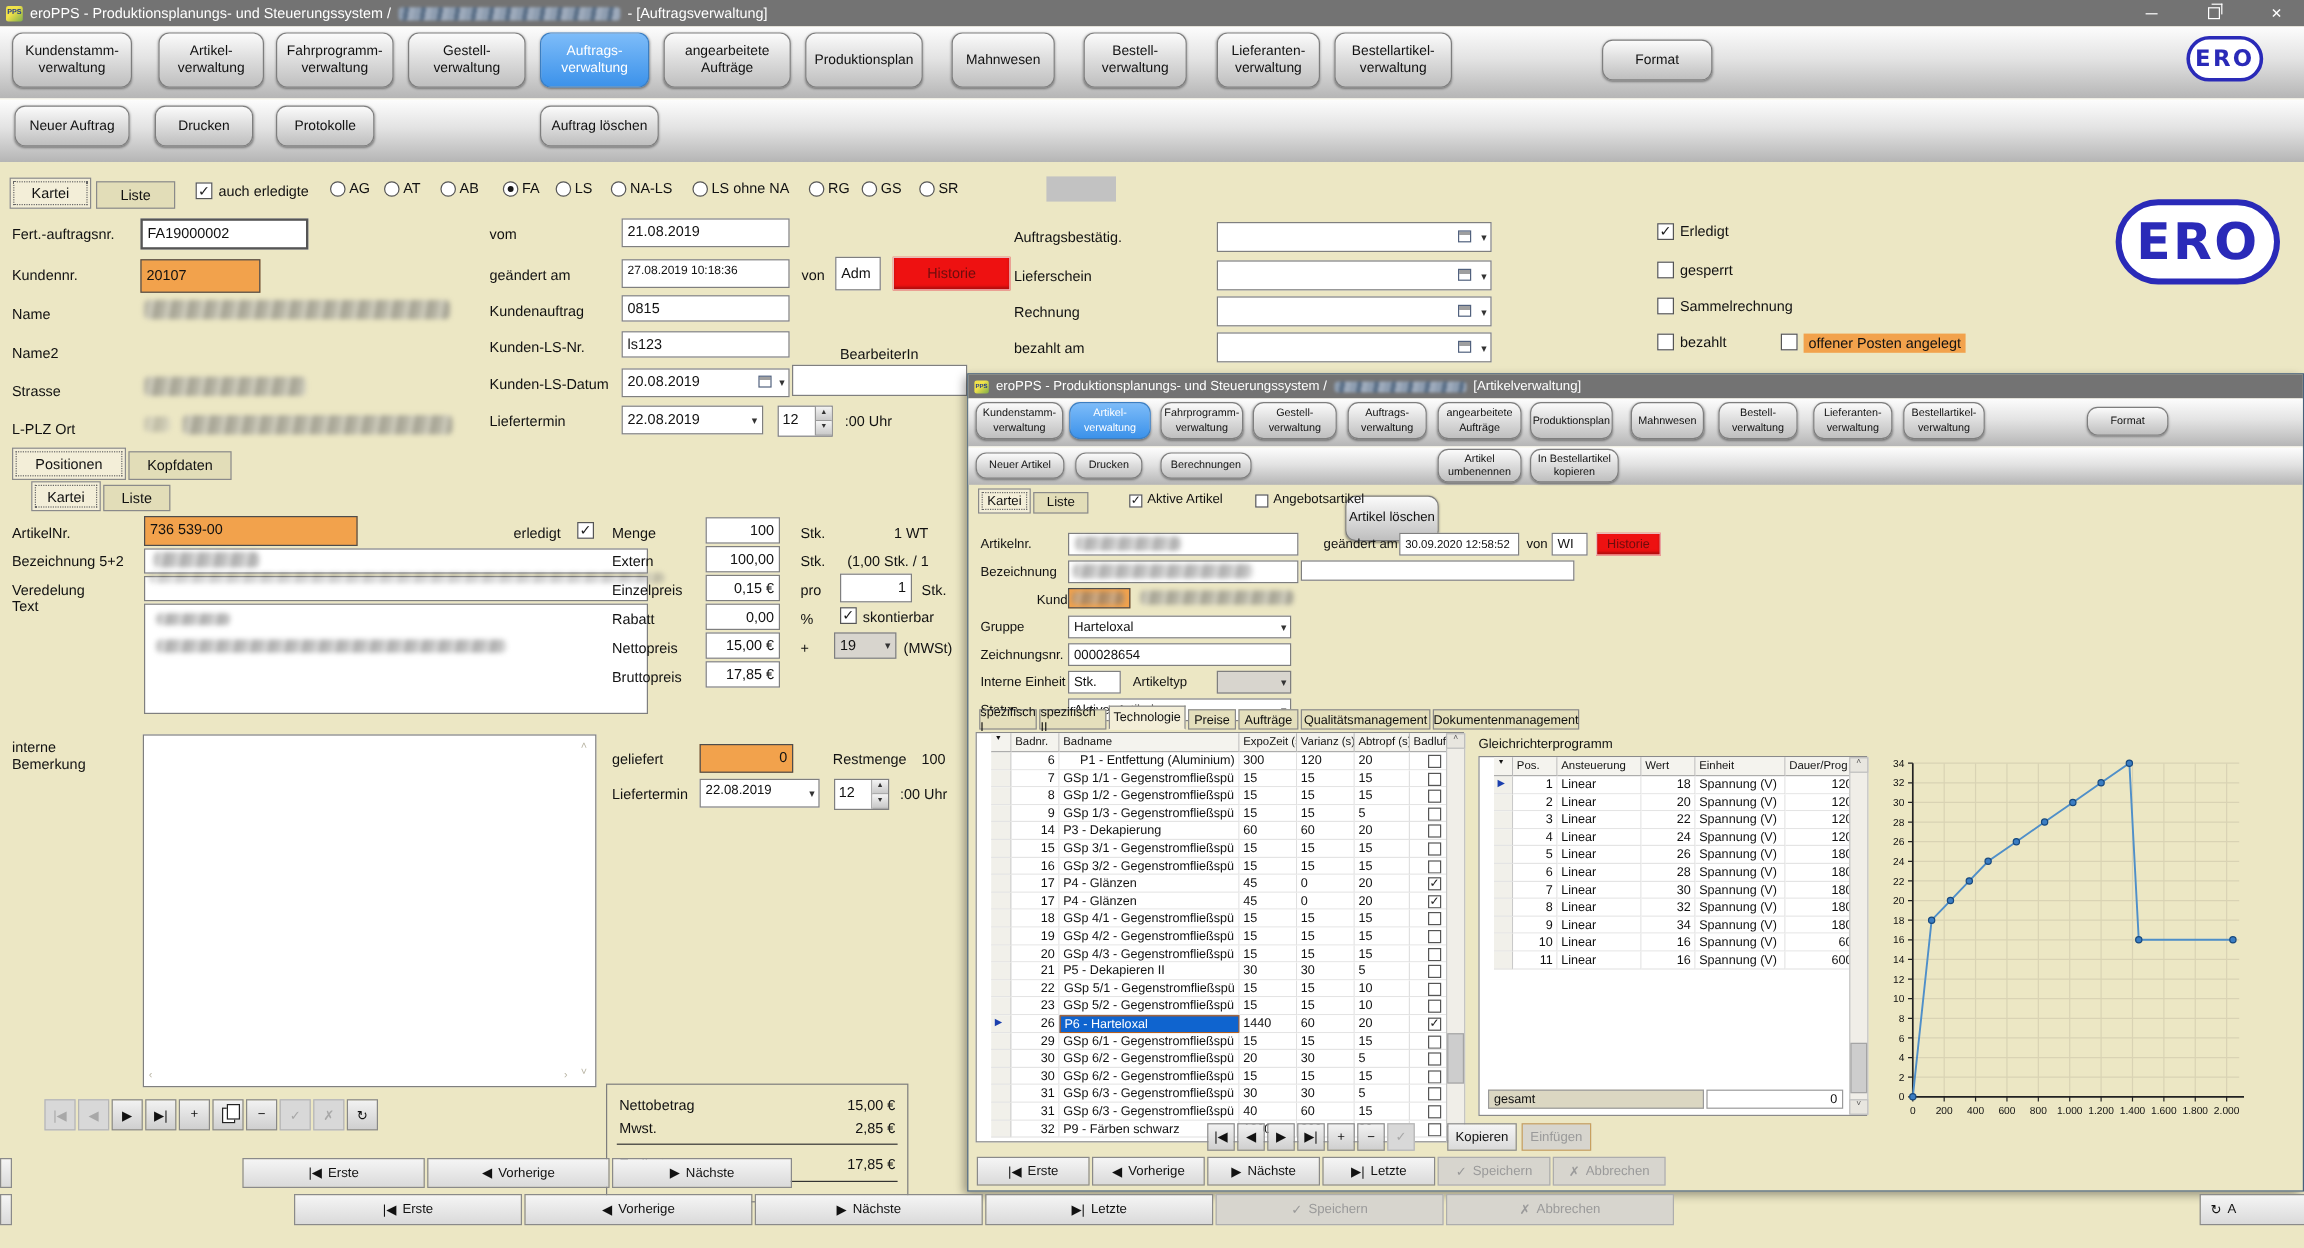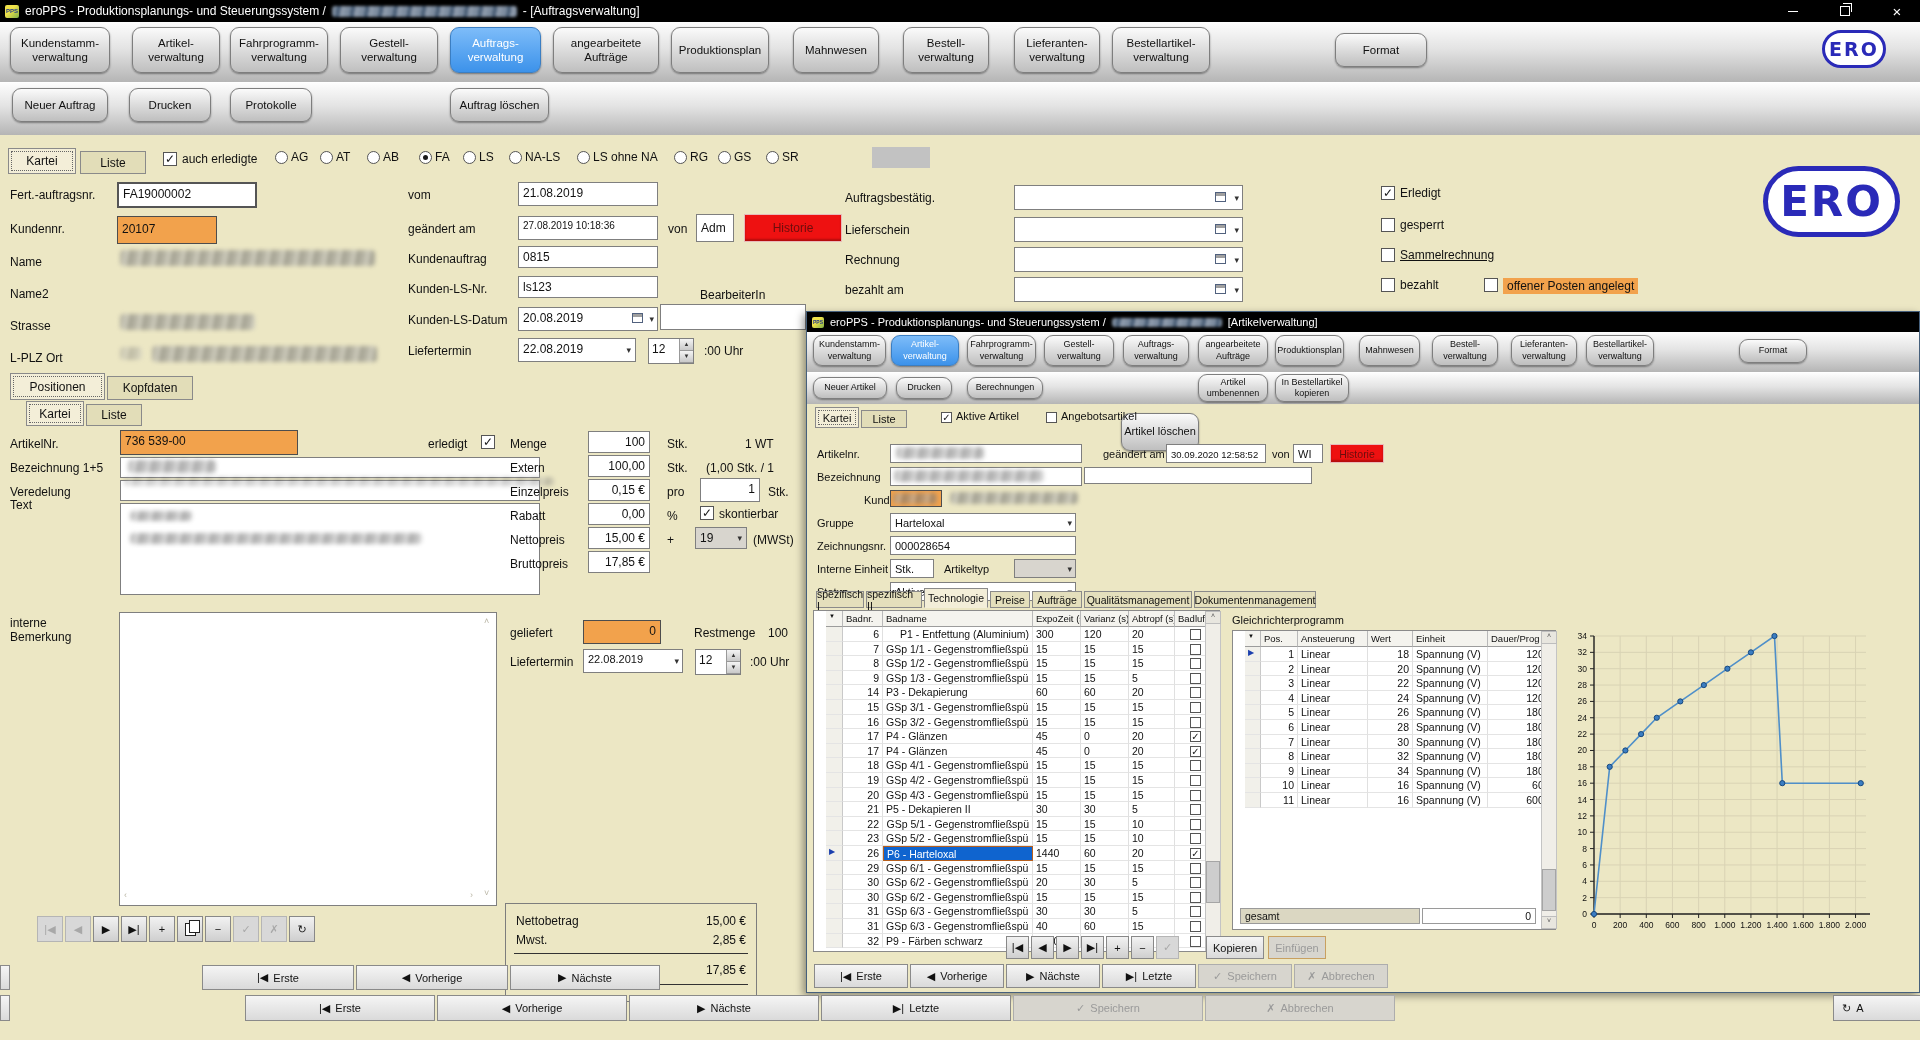--- a/index.html
+++ b/index.html
@@ -1,19 +1,19 @@
 <!DOCTYPE html>
 <html><head>
 <meta charset="utf-8">
 <style>
   html,body{margin:0;padding:0;background:#444;}
   #app{position:relative;width:1920px;height:1040px;overflow:hidden;background:#ece7c4;
        font-family:"Liberation Sans",sans-serif;color:#111;}
   .abs{position:absolute;box-sizing:border-box;}
-  .titlebar{background:#000000;color:#fff;display:flex;align-items:center;gap:6px;
+  .titlebar{background:#737373;color:#fff;display:flex;align-items:center;gap:6px;
             font-size:12px;padding-left:5px;box-sizing:border-box;}
   .appico{width:14px;height:13px;background:linear-gradient(135deg,#f0e24a 40%,#7fae4a);
           border-radius:2px;font-size:6px;color:#223a8a;font-weight:bold;text-align:center;line-height:13px;flex:0 0 auto;}
   .tsmudge{display:inline-block;height:11px;border-radius:3px;
            background:repeating-linear-gradient(100deg,#93a5bb 0 5px,#58708c 5px 9px,#a5b4c8 9px 14px);
            filter:blur(1.5px);opacity:.85;}
   .wbtn{width:46px;height:22px;display:flex;align-items:center;justify-content:center;color:#fff;font-size:13px;}
   .minico{width:10px;border-bottom:1px solid #fff;height:1px;}
   .restico{width:8px;height:8px;border:1px solid #fff;position:relative;}
   .restico:before{content:'';position:absolute;left:2px;top:-4px;width:8px;height:8px;border:1px solid #fff;border-left:none;border-bottom:none;}
@@ -231,21 +231,21 @@
         <div class="calico" style="position: absolute; right: 16px; top: 6px;"></div>
         <div class="dArrow" style="position: absolute; right: 3px; top: 7px;">▾</div>
       </div>
     </div>
   <div id="w1checks">
       <div class="cb" style="left: 1381px; top: 186px;">✓</div>
       <div class="lbl" style="left: 1400px; top: 186px;">Erledigt</div>
       <div class="cb" style="left: 1381px; top: 218px;"></div>
       <div class="lbl" style="left: 1400px; top: 218px;">gesperrt</div>
       <div class="cb" style="left: 1381px; top: 248px;"></div>
-      <div class="lbl" style="left: 1400px; top: 248px; text-decoration: underline;">Sammelrechnung</div>
+      <div class="lbl" style="left: 1400px; top: 248px;">Sammelrechnung</div>
       <div class="cb" style="left: 1381px; top: 278px;"></div>
       <div class="lbl" style="left: 1400px; top: 278px;">bezahlt</div>
       <div class="cb" style="left: 1484px; top: 278px;"></div>
       <div class="lbl orangel" style="left: 1503px; top: 278px;">offener Posten angelegt</div>
     </div>
   <div class="ero" style="left:1763px;top:166px;width:137px;height:71px;font-size:42px;border-width:5px;">
       <span>ERO</span>
     </div>
 
   <div class="sheettab sel" style="left:10px;top:373px;width:95px;height:27px;">
@@ -258,21 +258,21 @@
       <span>Kartei</span>
     </div>
   <div class="sheettab" style="left:86px;top:404px;width:56px;height:22px;">
       <span>Liste</span>
     </div>
 
   <div class="lbl" style="left:10px;top:437px;">ArtikelNr.</div>
   <div class="fld orangef" style="left:120px;top:430px;width:178px;height:25px;">736 539-00</div>
   <div class="lbl" style="left:428px;top:437px;">erledigt</div>
   <div class="cb" style="left:481px;top:435px;">✓</div>
-  <div class="lbl" style="left:10px;top:461px;">Bezeichnung 1+5</div>
+  <div class="lbl" style="left:10px;top:461px;">Bezeichnung 5+2</div>
   <div class="fld" style="left:120px;top:457px;width:420px;height:21px;"></div>
   <div class="smudge" style="left:128px;top:460px;width:88px;height:13px;"></div>
   <div class="lbl" style="left:10px;top:485px;">Veredelung</div>
   <div class="fld" style="left:120px;top:480px;width:420px;height:21px;"></div>
   <div class="smudge" style="left:124px;top:477px;width:430px;height:9px;opacity:.35;"></div>
   <div class="lbl" style="left:10px;top:498px;">Text</div>
   <div class="fld" style="left:120px;top:503px;width:420px;height:92px;"></div>
   <div class="smudge" style="left:130px;top:511px;width:62px;height:10px;"></div>
   <div class="smudge" style="left:130px;top:533px;width:292px;height:11px;"></div>
 

